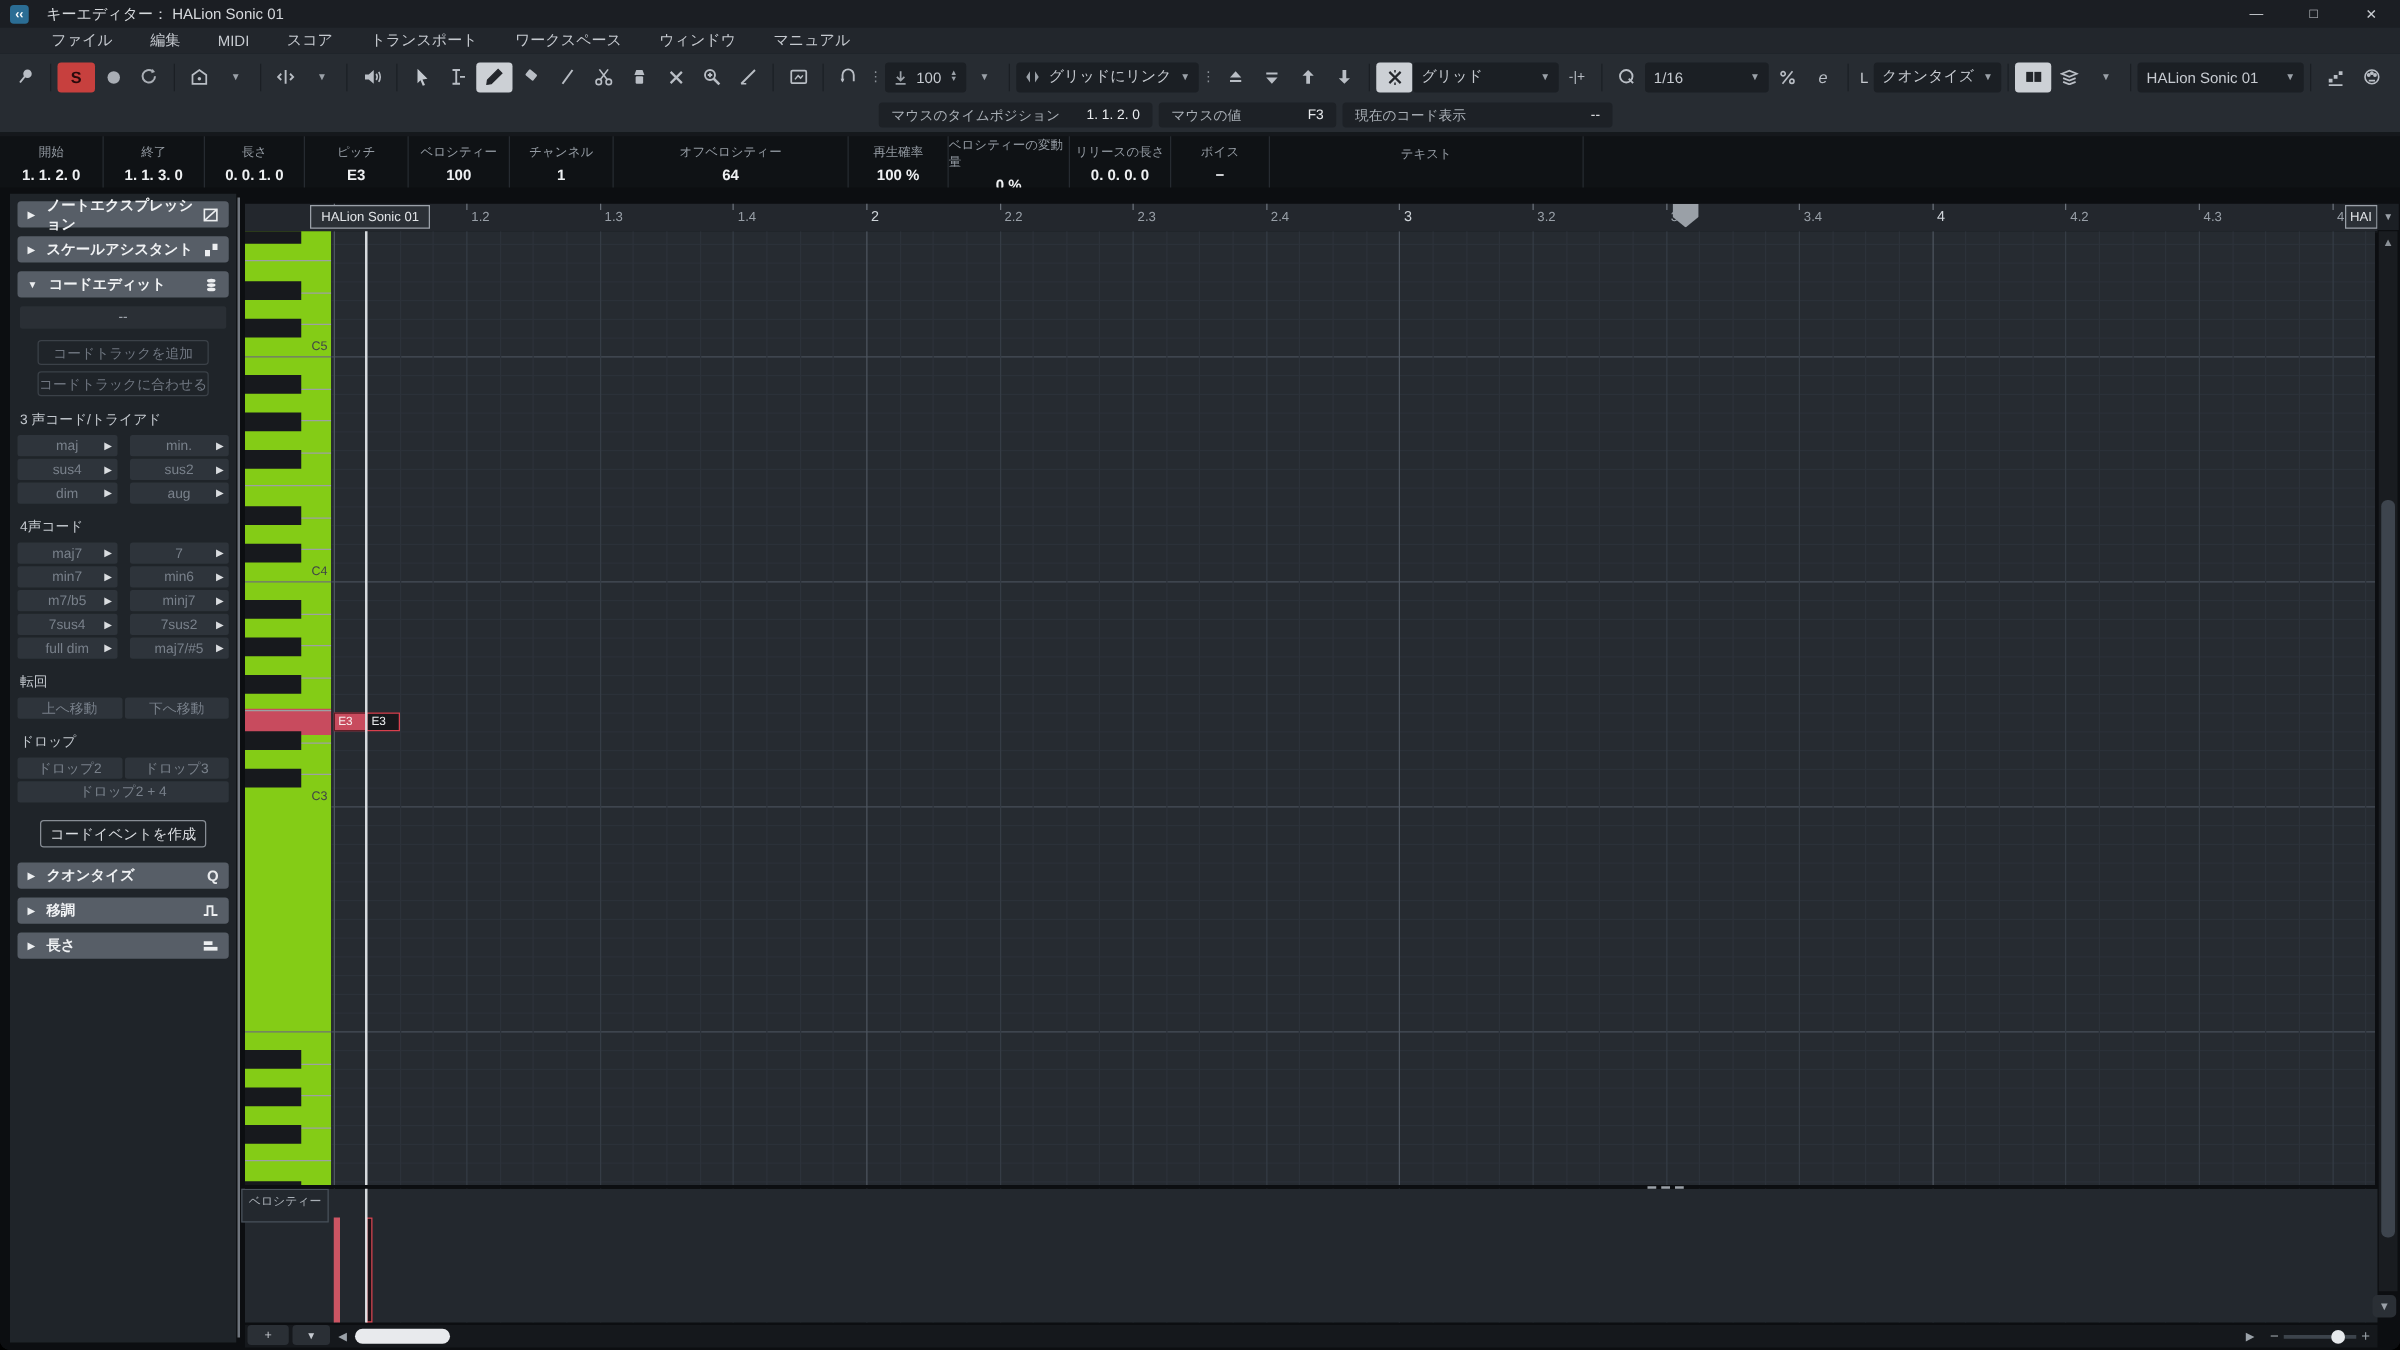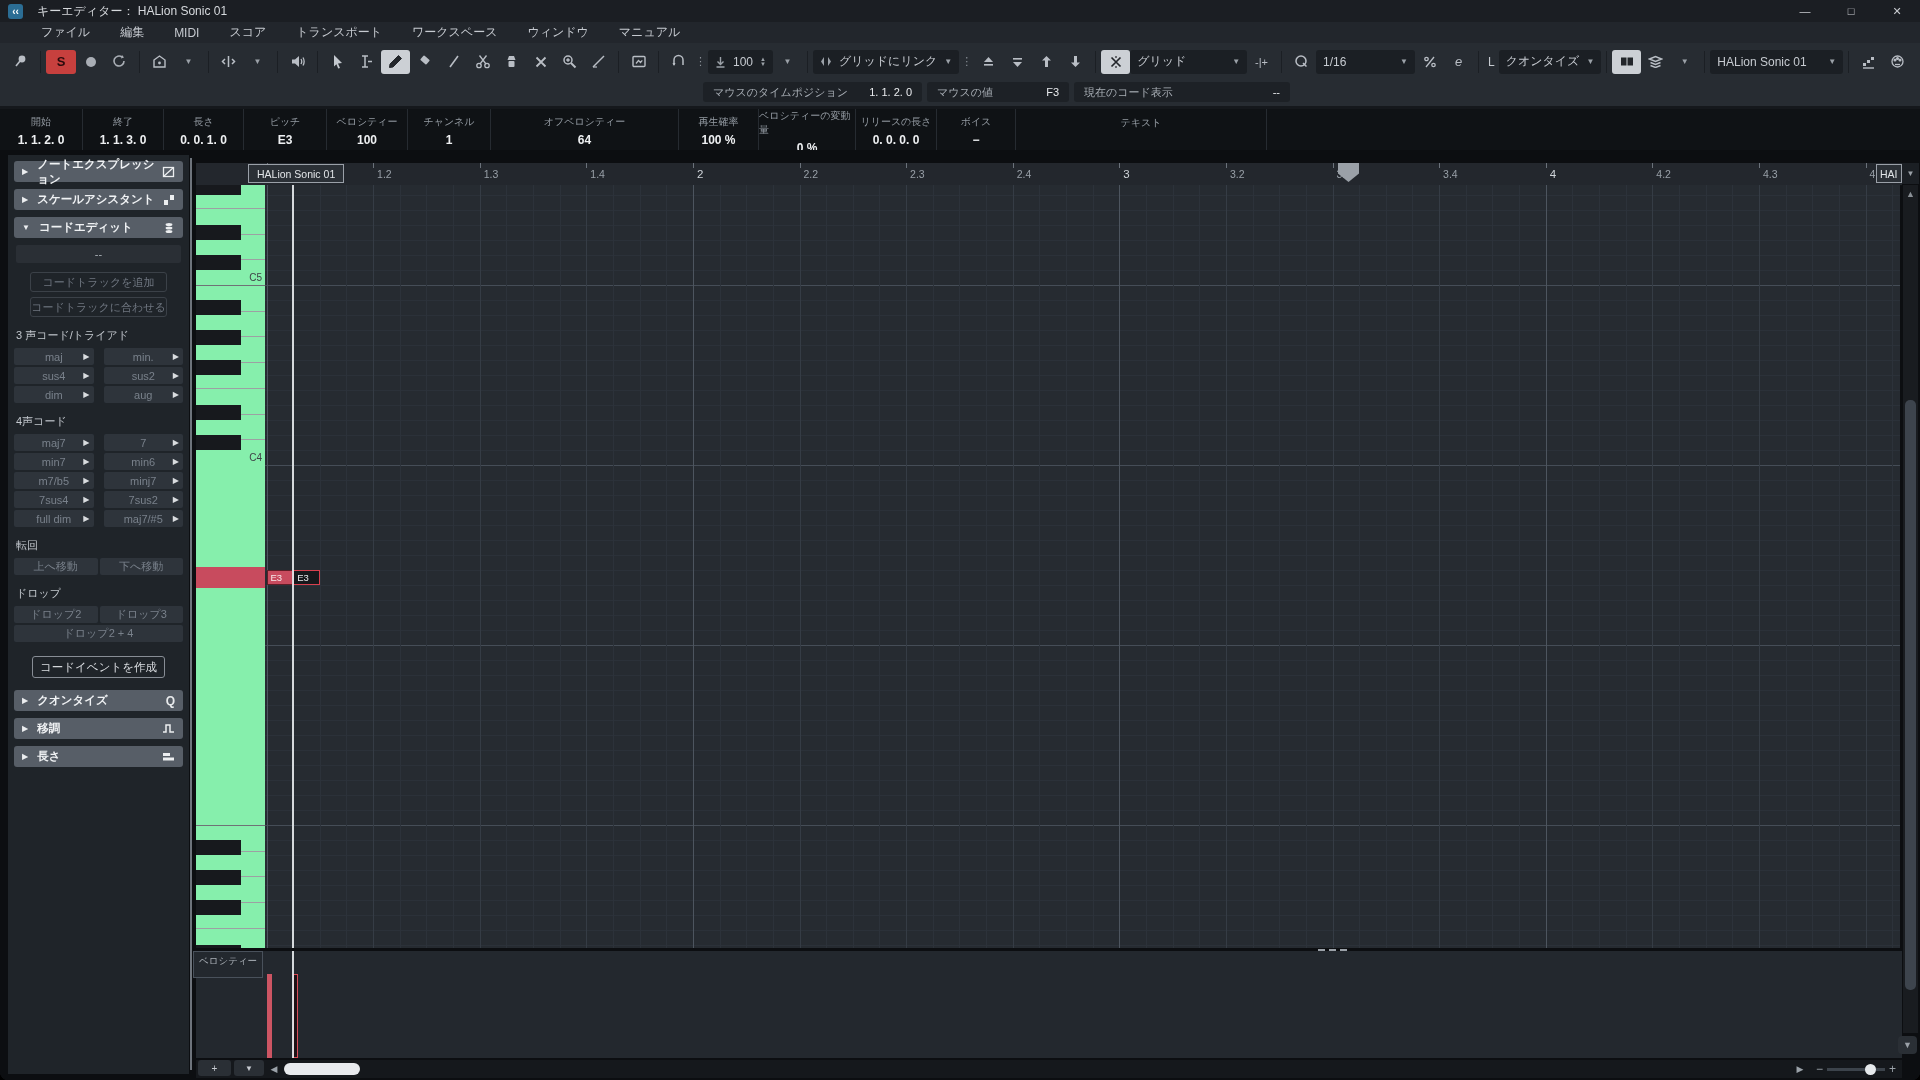--- a/index.html
+++ b/index.html
@@ -64,21 +64,21 @@
   .rtick{position:absolute;top:0;width:1px;height:5px;background:#6b727b;}
   .partbox{position:absolute;left:52px;top:1px;height:19px;border:1px solid #9aa0a8;background:#2b3036;color:#e2e5e8;
            font-size:10.5px;padding:0 8px;display:flex;align-items:center;box-sizing:border-box;z-index:3;}
   .partclip{position:absolute;left:1680px;top:1px;height:19px;width:26px;border:1px solid #9aa0a8;background:#2b3036;color:#e2e5e8;
            font-size:10.5px;padding:0 3px;display:flex;align-items:center;overflow:hidden;box-sizing:border-box;z-index:3;}
   .partdrop{position:absolute;left:1706px;top:0;height:21px;width:17px;background:#1b1f24;color:#9ba1a8;font-size:8px;
            display:flex;align-items:center;justify-content:center;z-index:3;}
   .rulerhandle{position:absolute;left:1338px;top:163px;width:21px;height:19px;background:#9aa0a7;z-index:4;
            clip-path:polygon(0 0,100% 0,100% 55%,50% 100%,0 55%);}
   
-  .keyboard{position:absolute;left:196px;top:185px;width:69px;height:765px;overflow:hidden;background:#86efac;}
+  .keyboard{position:absolute;left:196px;top:185px;width:69px;height:765px;overflow:hidden;background:#84cc16;}
   .octave{position:absolute;left:0;width:69px;height:180px;}
   .octline{position:absolute;left:0;right:0;top:0;height:1px;background:#6f7276;z-index:3;}
   .wline{position:absolute;left:0;right:0;height:1px;background:#9da0a3;z-index:3;}
   .bkey{position:absolute;left:0;width:45px;height:15px;background:#17191d;z-index:3;}
   .olabel{position:absolute;right:3px;font-size:10px;color:#3f4347;z-index:2;}
   .e3key{position:absolute;left:0;width:69px;background:#c84b5e;z-index:2;}
   
   .grid{position:absolute;left:265px;top:185px;width:1635px;height:765px;background:#262b31;overflow:hidden;}
   .hline{position:absolute;left:0;right:0;height:1px;background:#2b3139;}
   .hline.oct{background:#454d57;}
@@ -624,20 +624,35 @@
         <div class="wline" style="top: 77.1429px;"></div>
         <div class="wline" style="top: 102.857px;"></div>
         <div class="wline" style="top: 128.571px;"></div>
         <div class="wline" style="top: 154.286px;"></div>
         <div class="bkey" style="top: 15px;"></div>
         <div class="bkey" style="top: 45px;"></div>
         <div class="bkey" style="top: 75px;"></div>
         <div class="bkey" style="top: 120px;"></div>
         <div class="bkey" style="top: 150px;"></div>
         <div class="olabel" style="top: 167px;">C4</div>
+      </div>
+      <div class="octave" style="top: 280px;">
+        <div class="octline"></div>
+        <div class="wline" style="top: 25.7143px;"></div>
+        <div class="wline" style="top: 51.4286px;"></div>
+        <div class="wline" style="top: 77.1429px;"></div>
+        <div class="wline" style="top: 102.857px;"></div>
+        <div class="wline" style="top: 128.571px;"></div>
+        <div class="wline" style="top: 154.286px;"></div>
+        <div class="bkey" style="top: 15px;"></div>
+        <div class="bkey" style="top: 45px;"></div>
+        <div class="bkey" style="top: 75px;"></div>
+        <div class="bkey" style="top: 120px;"></div>
+        <div class="bkey" style="top: 150px;"></div>
+        <div class="olabel" style="top: 167px;">C3</div>
       </div>
       <div class="octave" style="top: 640px;">
         <div class="octline"></div>
         <div class="wline" style="top: 25.7143px;"></div>
         <div class="wline" style="top: 51.4286px;"></div>
         <div class="wline" style="top: 77.1429px;"></div>
         <div class="wline" style="top: 102.857px;"></div>
         <div class="bkey" style="top: 15px;"></div>
         <div class="bkey" style="top: 45px;"></div>
         <div class="bkey" style="top: 75px;"></div>

